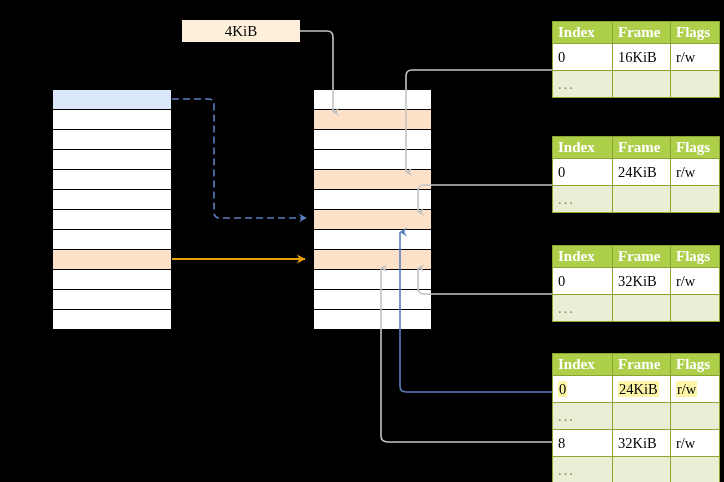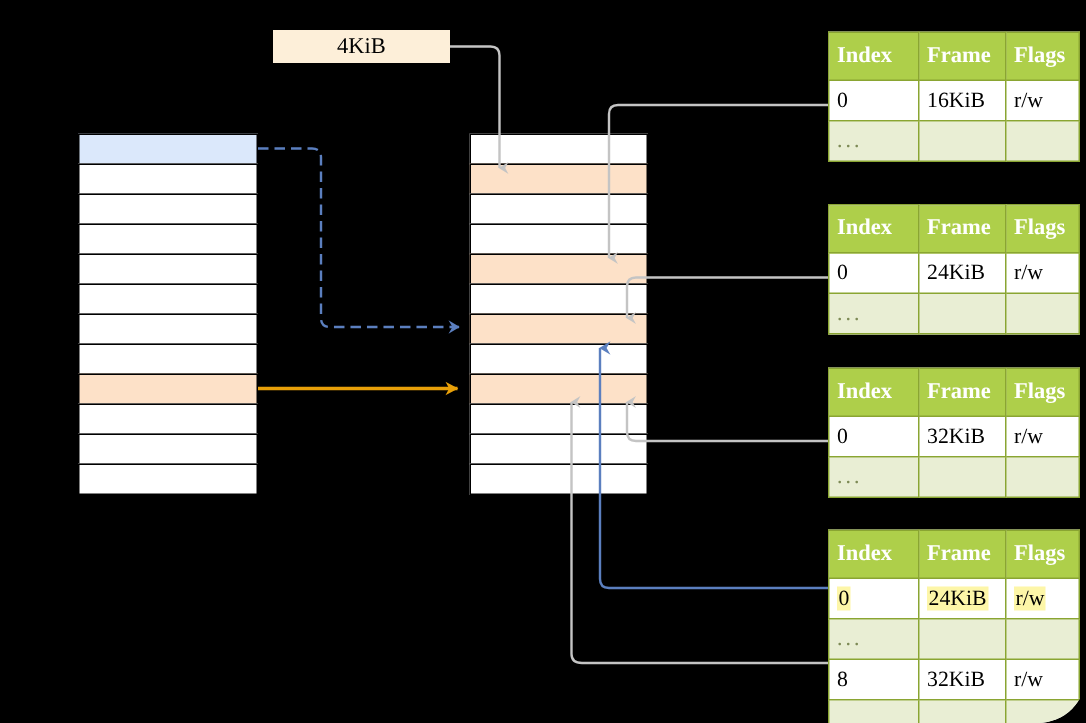--- a/index.html
+++ b/index.html
@@ -1,35 +1,35 @@
 <!DOCTYPE html>
 <html><head>
 <meta charset="utf-8">
 <style>
   html,body{margin:0;padding:0;background:#000;}
   #stage{position:relative;width:724px;height:482px;background:#000;
-         font-family:"Liberation Serif",serif;overflow:hidden;border-radius:32px;}
+         font-family:"Liberation Serif",serif;overflow:hidden;}
   .cell{position:absolute;left:0;box-sizing:border-box;
         border:1px solid #000;background:#ffffff;}
   .cell.blue{background:#dbe8fb;}
   .cell.peach{background:#fde1c8;}
 
   
   .sizebox{position:absolute;box-sizing:border-box;background:#fdefd9;
            color:#000;font-size:15px;text-align:center;
            display:flex;align-items:center;justify-content:center;}
 
   
   .ptable{position:absolute;border-collapse:collapse;
           border:1px solid #a8c04a;background:#fff;}
   .ptable td,.ptable th{border:1px solid #8aa532;box-sizing:border-box;
         padding:1px 5px;font-size:14.5px;text-align:left;
         font-family:"Liberation Serif",serif;height:27px;}
   .ptable th{background:#aecf4a;color:#ffffff;font-weight:bold;
-        font-size:15px;height:32px;}
+        font-size:15px;height:22px;}
   .ptable td.dots{background:#e9eed4;color:#7d8a55;letter-spacing:2px;}
   .ptable tr.dim td{background:#e9eed4;}
   .hl{background:#fdf6a8;padding:0 1px;}
 
   
   svg.wires{position:absolute;left:0;top:0;width:724px;height:482px;
             pointer-events:none;}
 </style>
 </head>
 <body>

